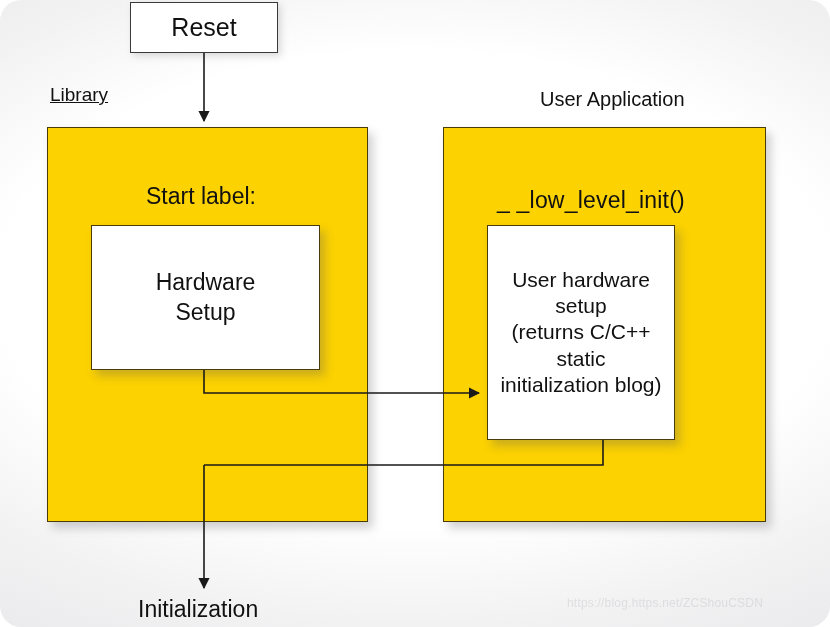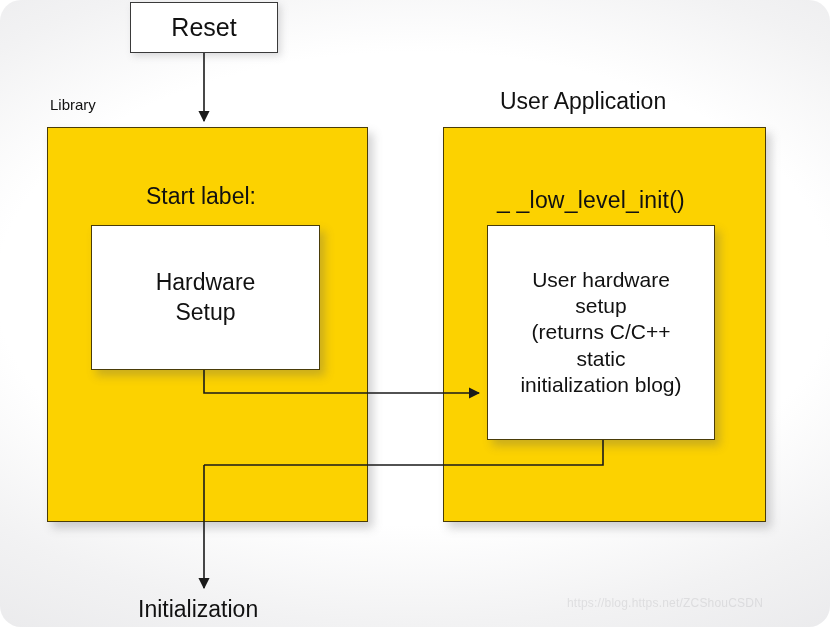--- a/index.html
+++ b/index.html
@@ -53,32 +53,32 @@
   }
 
   #library-group { left: 47px; top: 127px; width: 321px; height: 395px; }
   #userapp-group { left: 443px; top: 127px; width: 323px; height: 395px; }
 
   #hardware-setup-box {
     left: 91px; top: 225px; width: 229px; height: 145px;
     font-size: 23px; line-height: 1.27; align-items: center;
   }
   #user-hw-box {
-    left: 487px; top: 225px; width: 228px; height: 215px;
+    left: 487px; top: 225px; width: 188px; height: 215px;
     font-size: 21px; line-height: 1.25; justify-content: center;
   }
 
   
   .label {
     position: absolute;
     color: #111111;
     white-space: nowrap;
   }
-  #library-label      { left: 50px;  top: 96px;  font-size: 15px; }
-  #userapp-label      { left: 500px; top: 88px;  font-size: 23px; }
+  #library-label      { left: 50px;  top: 84px;  font-size: 19px; text-decoration: underline; }
+  #userapp-label      { left: 540px; top: 88px;  font-size: 20px; }
   #start-label        { left: 146px; top: 183px; font-size: 23px; }
   #lowlevel-label     { left: 497px; top: 187px; font-size: 23px; letter-spacing: 0.2px; }
   #initialization-label { left: 138px; top: 596px; font-size: 23px; }
 
   
   #connectors {
     position: absolute;
     left: 0; top: 0;
     width: 830px; height: 627px;
     pointer-events: none;

